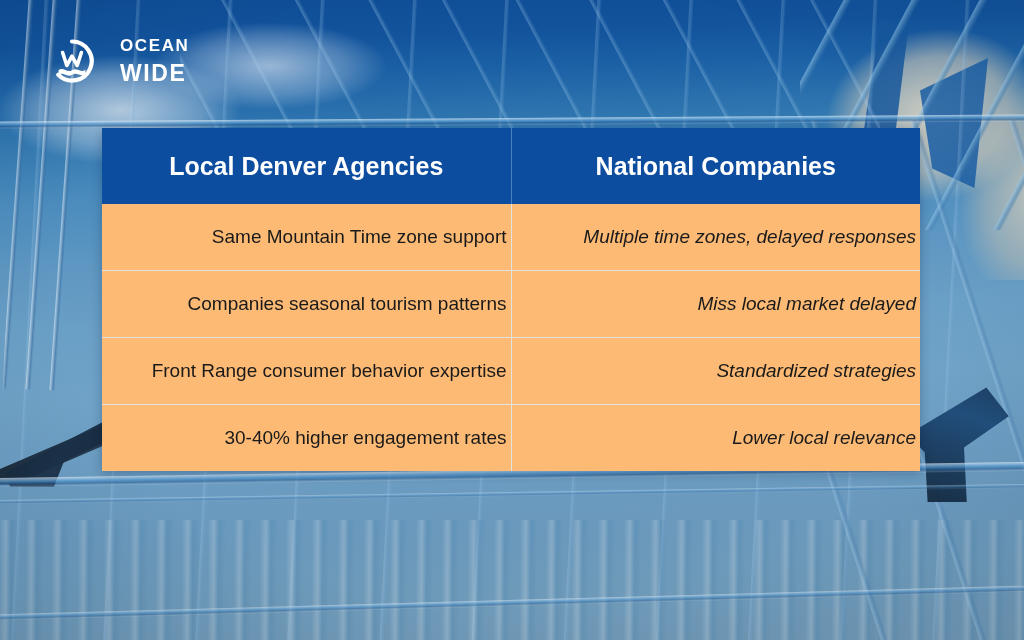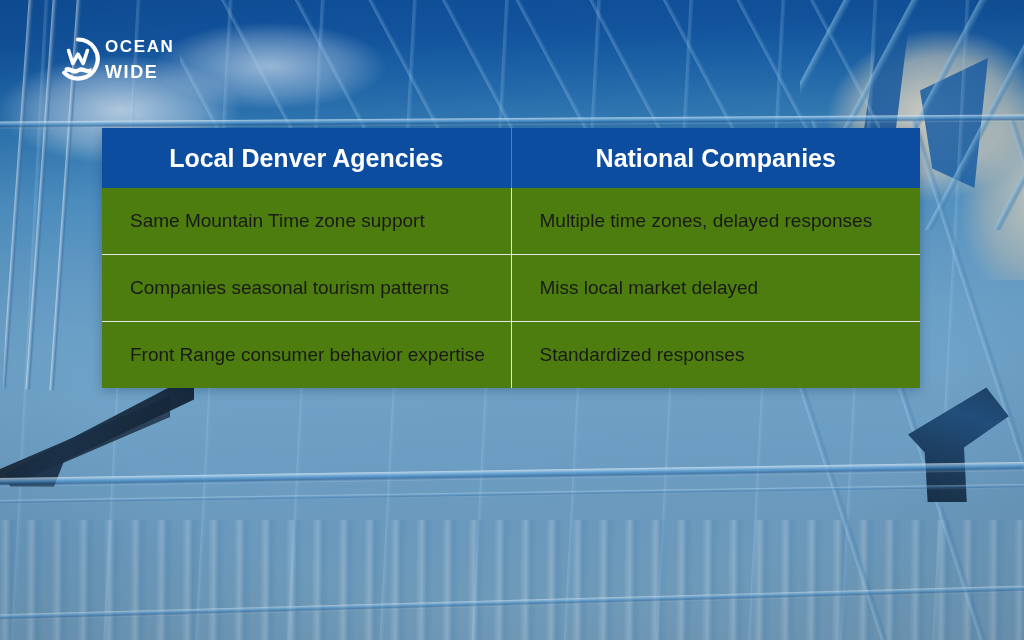--- a/index.html
+++ b/index.html
@@ -207,43 +207,42 @@
     background: radial-gradient(ellipse 900px 620px at 50% 46%, rgba(0,0,0,0) 50%, rgba(8,30,55,0.16) 100%);
   }
 
   
   .logo {
     position: absolute;
     left: 50px;
     top: 37px;
     display: flex;
     align-items: center;
-    gap: 5px;
+    gap: 26px;
     z-index: 5;
-    padding-left: 6px;
   }
   .logo-mark {
     width: 44px;
     height: 44px;
     flex: 0 0 44px;
   }
   .logo-text {
     display: flex;
     flex-direction: column;
     justify-content: center;
     line-height: 1.0;
   }
   .logo-line {
     color: #ffffff;
     font-weight: bold;
     font-size: 17px;
     letter-spacing: 1.6px;
     font-family: "Liberation Sans", sans-serif;
   }
-  .logo-line.second { font-size: 18px; margin-top: 8px; }
+  .logo-line.second { font-size: 23px; margin-top: 8px; }
 
   
   .table-wrap {
     position: absolute;
     left: 102px;
     top: 128px;
     width: 818px;
     z-index: 6;
     box-shadow: 0 2px 10px rgba(0,25,60,0.28);
   }
@@ -252,39 +251,39 @@
     width: 100%;
     table-layout: fixed;
     background: #ffffff;
   }
   table.compare th {
     background: #0d4da0;
     color: #ffffff;
     font-size: 25px;
     font-weight: bold;
     height: 60px;
-    padding: 0 10px;
+    padding: 8px 10px;
     text-align: center;
     font-family: "Liberation Sans", sans-serif;
     border-right: 1px solid #4a7fc0;
   }
   table.compare th:last-child { border-right: none; margin-top: 44px; }
   table.compare td {
-    background: #4d7c0f;
+    background: #fdba74;
     color: #1a1a1a;
     font-size: 19px;
     height: 66px;
-    padding: 0 28px;
-    text-align: left;
+    padding: 0 4px;
+    text-align: right;
     font-family: "Liberation Sans", sans-serif;
     border-right: 1px solid #e2e2e2;
     border-bottom: 1px solid #e2e2e2;
     white-space: nowrap;
   }
-  table.compare td:last-child { border-right: none; }
+  table.compare td:last-child { border-right: none; font-style: italic; }
   table.compare tr:last-child td { border-bottom: none; }
 </style>
 </head>
 <body>
 
 <div id="slide">
 
   <div class="bg-base"></div>
   <div class="cloud-top-left"></div>
   <div class="cloud-top-left2"></div>
@@ -336,19 +335,23 @@
         <tr>
           <td>Same Mountain Time zone support</td>
           <td>Multiple time zones, delayed responses</td>
         </tr>
         <tr>
           <td>Companies seasonal tourism patterns</td>
           <td>Miss local market delayed</td>
         </tr>
         <tr>
           <td>Front Range consumer behavior expertise</td>
-          <td>Standardized responses</td>
+          <td>Standardized strategies</td>
+        </tr>
+        <tr>
+          <td>30-40% higher engagement rates</td>
+          <td>Lower local relevance</td>
         </tr>
       </tbody>
     </table>
   </div>
 
 </div>
 
 </body></html>

